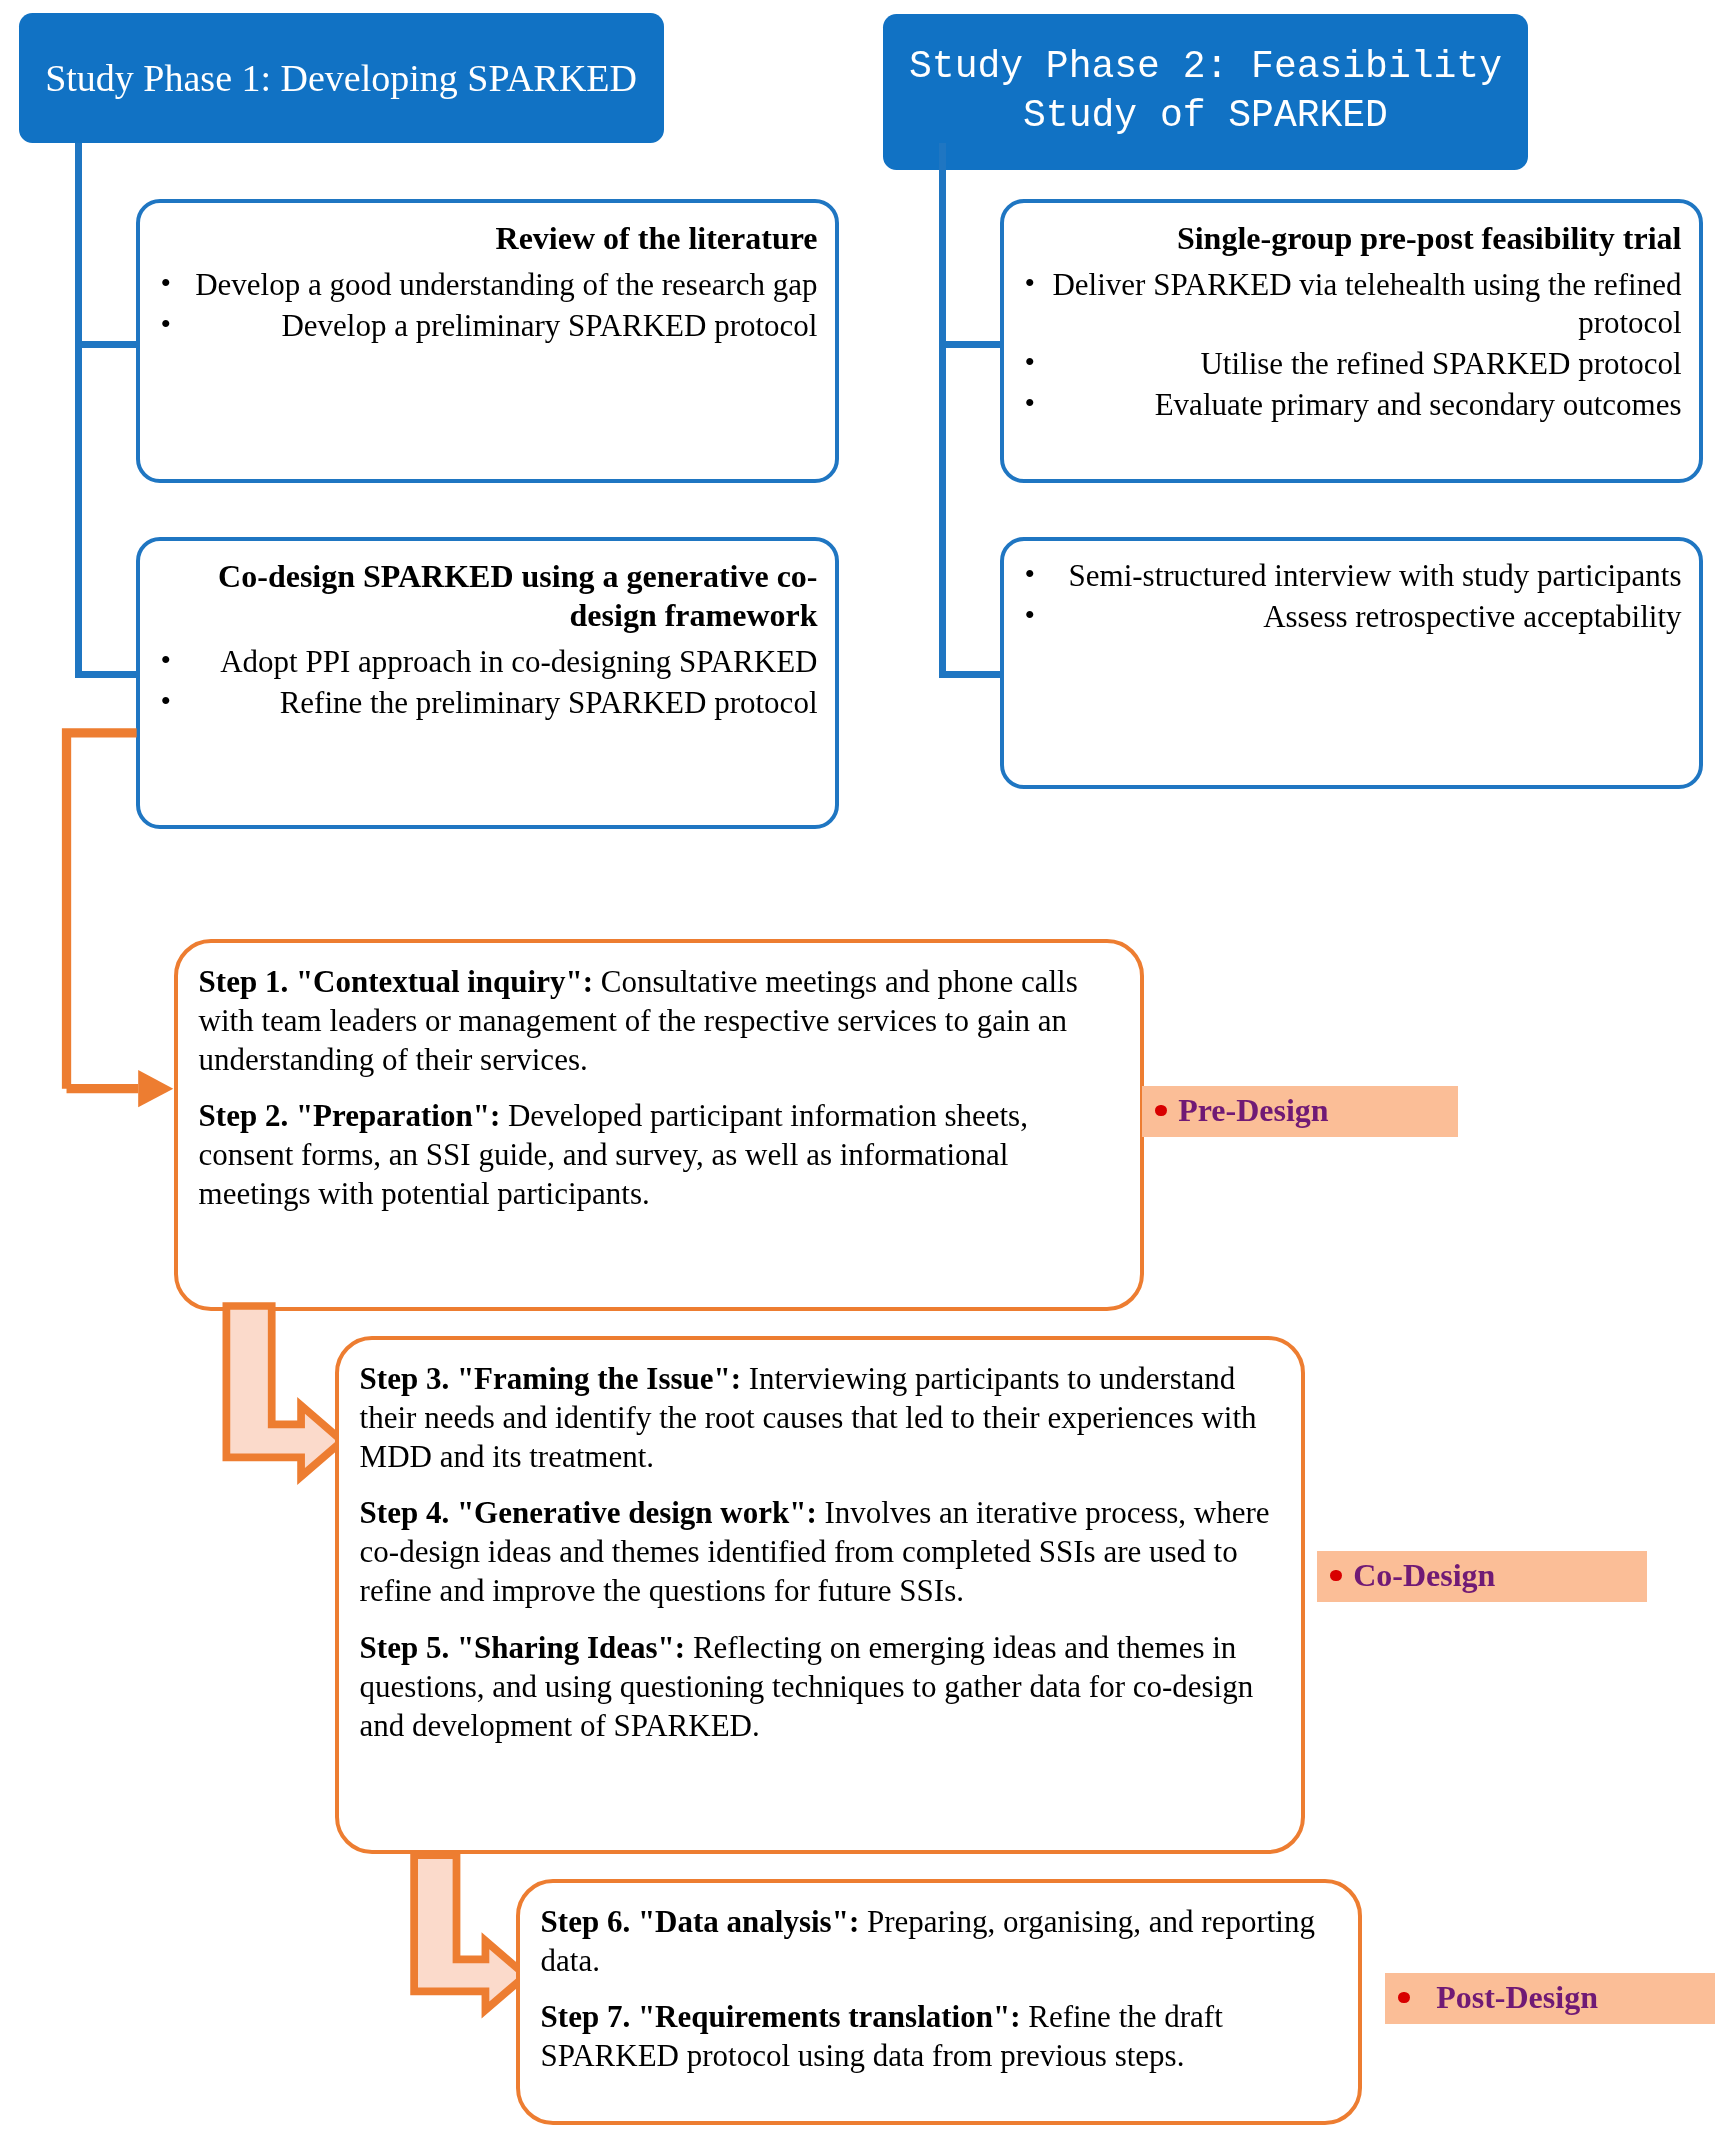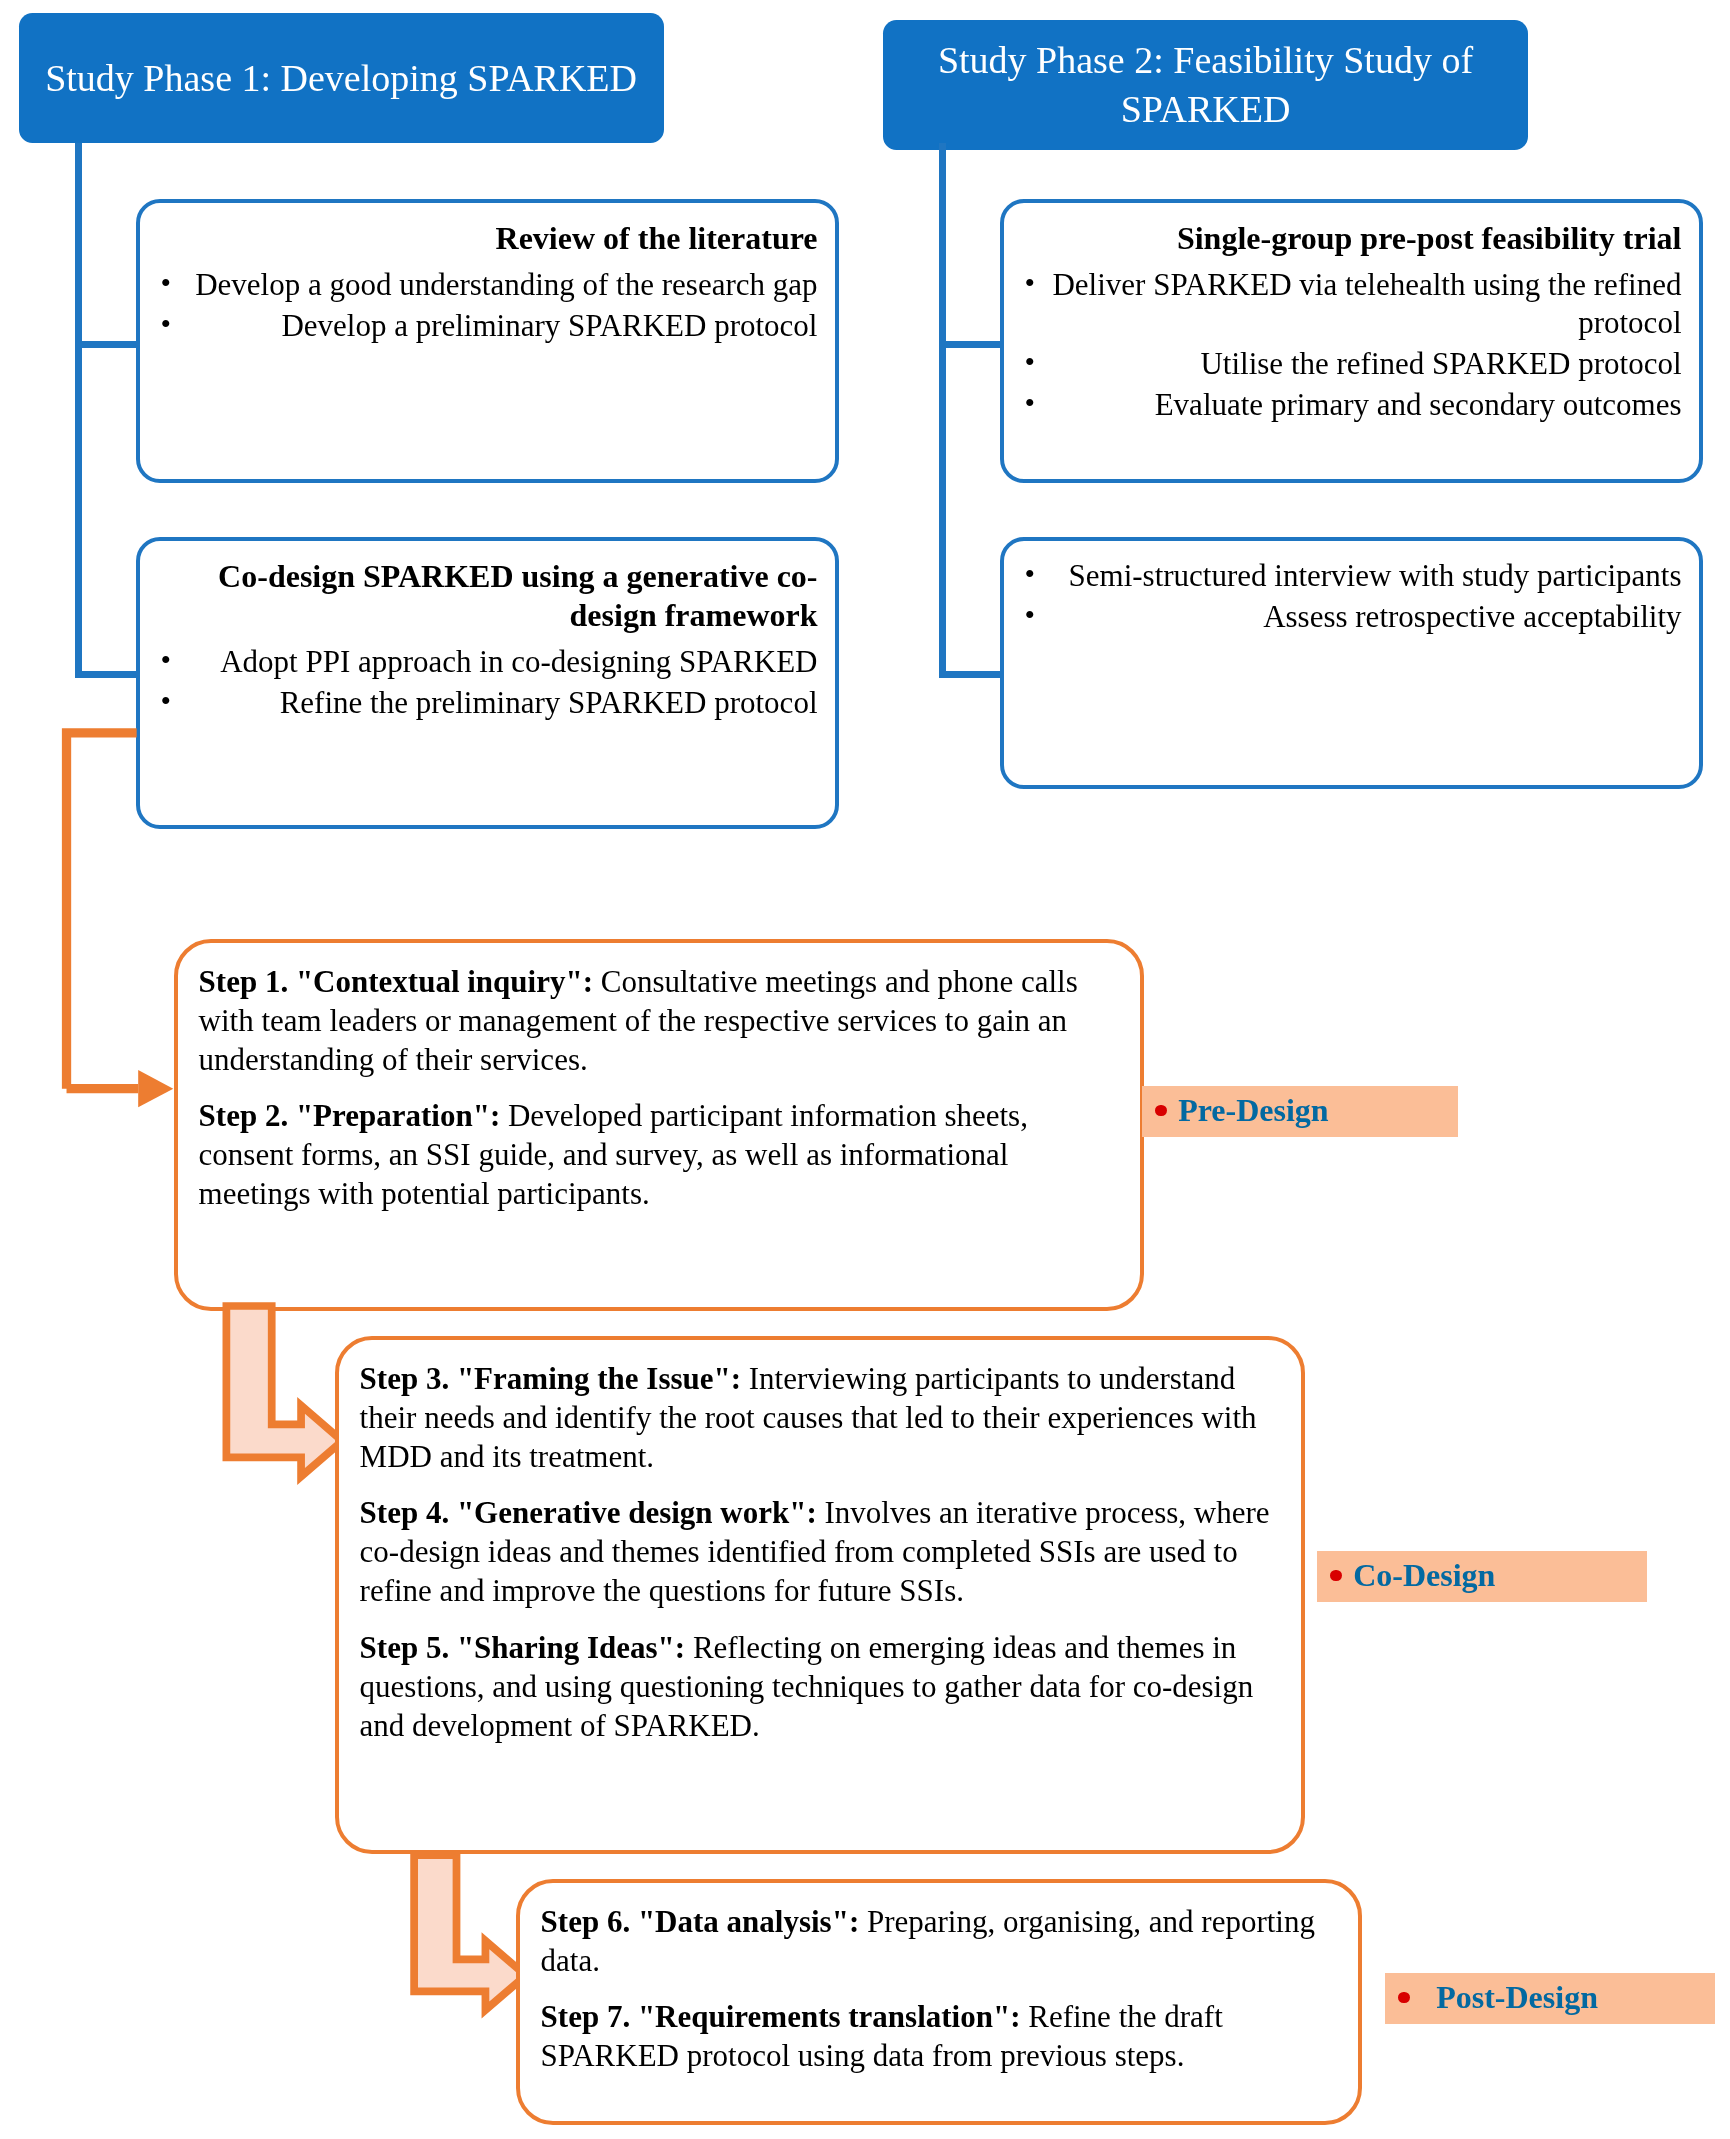--- a/index.html
+++ b/index.html
@@ -39,40 +39,40 @@
   .card-orange{
     background:#ffffff;border:4.1px solid #ED7D31;border-radius:37px;
     padding:18.6px 20.6px;
   }
   .step-p{font-size:31px;line-height:1.26;color:#000;margin:0 0 17.5px 0;}
   .step-p:last-child{margin-bottom:0;}
   .step-p b{font-weight:bold;}
 
   
   .chip{
-    background:#FBBE97;color:#0369a1;font-size:32px;font-weight:bold;
+    background:#FBBE97;color:#701a75;font-size:32px;font-weight:bold;
     display:flex;align-items:center;padding:4.1px 13.4px 6.2px 13.4px;white-space:nowrap;
   }
   .chip .dot{display:inline-block;width:11.4px;height:11.4px;border-radius:50%;
     background:#D80000;margin-right:11.4px;flex:none;}
 
   
   .ln-blue{background:#1F76C2;}
   svg.conn{position:absolute;overflow:visible;}
 </style>
 </head>
 <body>
 
 <div id="stage">
 
   <div class="abs phase-banner" style="left:18.6px;top:13.4px;width:645px;height:130px;">
     <span>Study Phase 1: Developing SPARKED</span>
   </div>
 
-  <div class="abs phase-banner" style="left:883px;top:20px;width:645px;height:130px;">
+  <div class="abs phase-banner" style="left:883px;top:14px;width:645px;height:156px;font-family:Liberation Mono, monospace;">
     <span>Study Phase 2: Feasibility  Study of SPARKED</span>
   </div>
 
   <div class="abs ln-blue" style="left:75px;top:143px;width:7.2px;height:534px;"></div>
   <div class="abs ln-blue" style="left:75px;top:341px;width:75px;height:7.2px;"></div>
   <div class="abs ln-blue" style="left:75px;top:671px;width:75px;height:7.2px;"></div>
 
   <div class="abs ln-blue" style="left:939px;top:143px;width:7.2px;height:534px;"></div>
   <div class="abs ln-blue" style="left:939px;top:341px;width:75px;height:7.2px;"></div>
   <div class="abs ln-blue" style="left:939px;top:671px;width:75px;height:7.2px;"></div>

